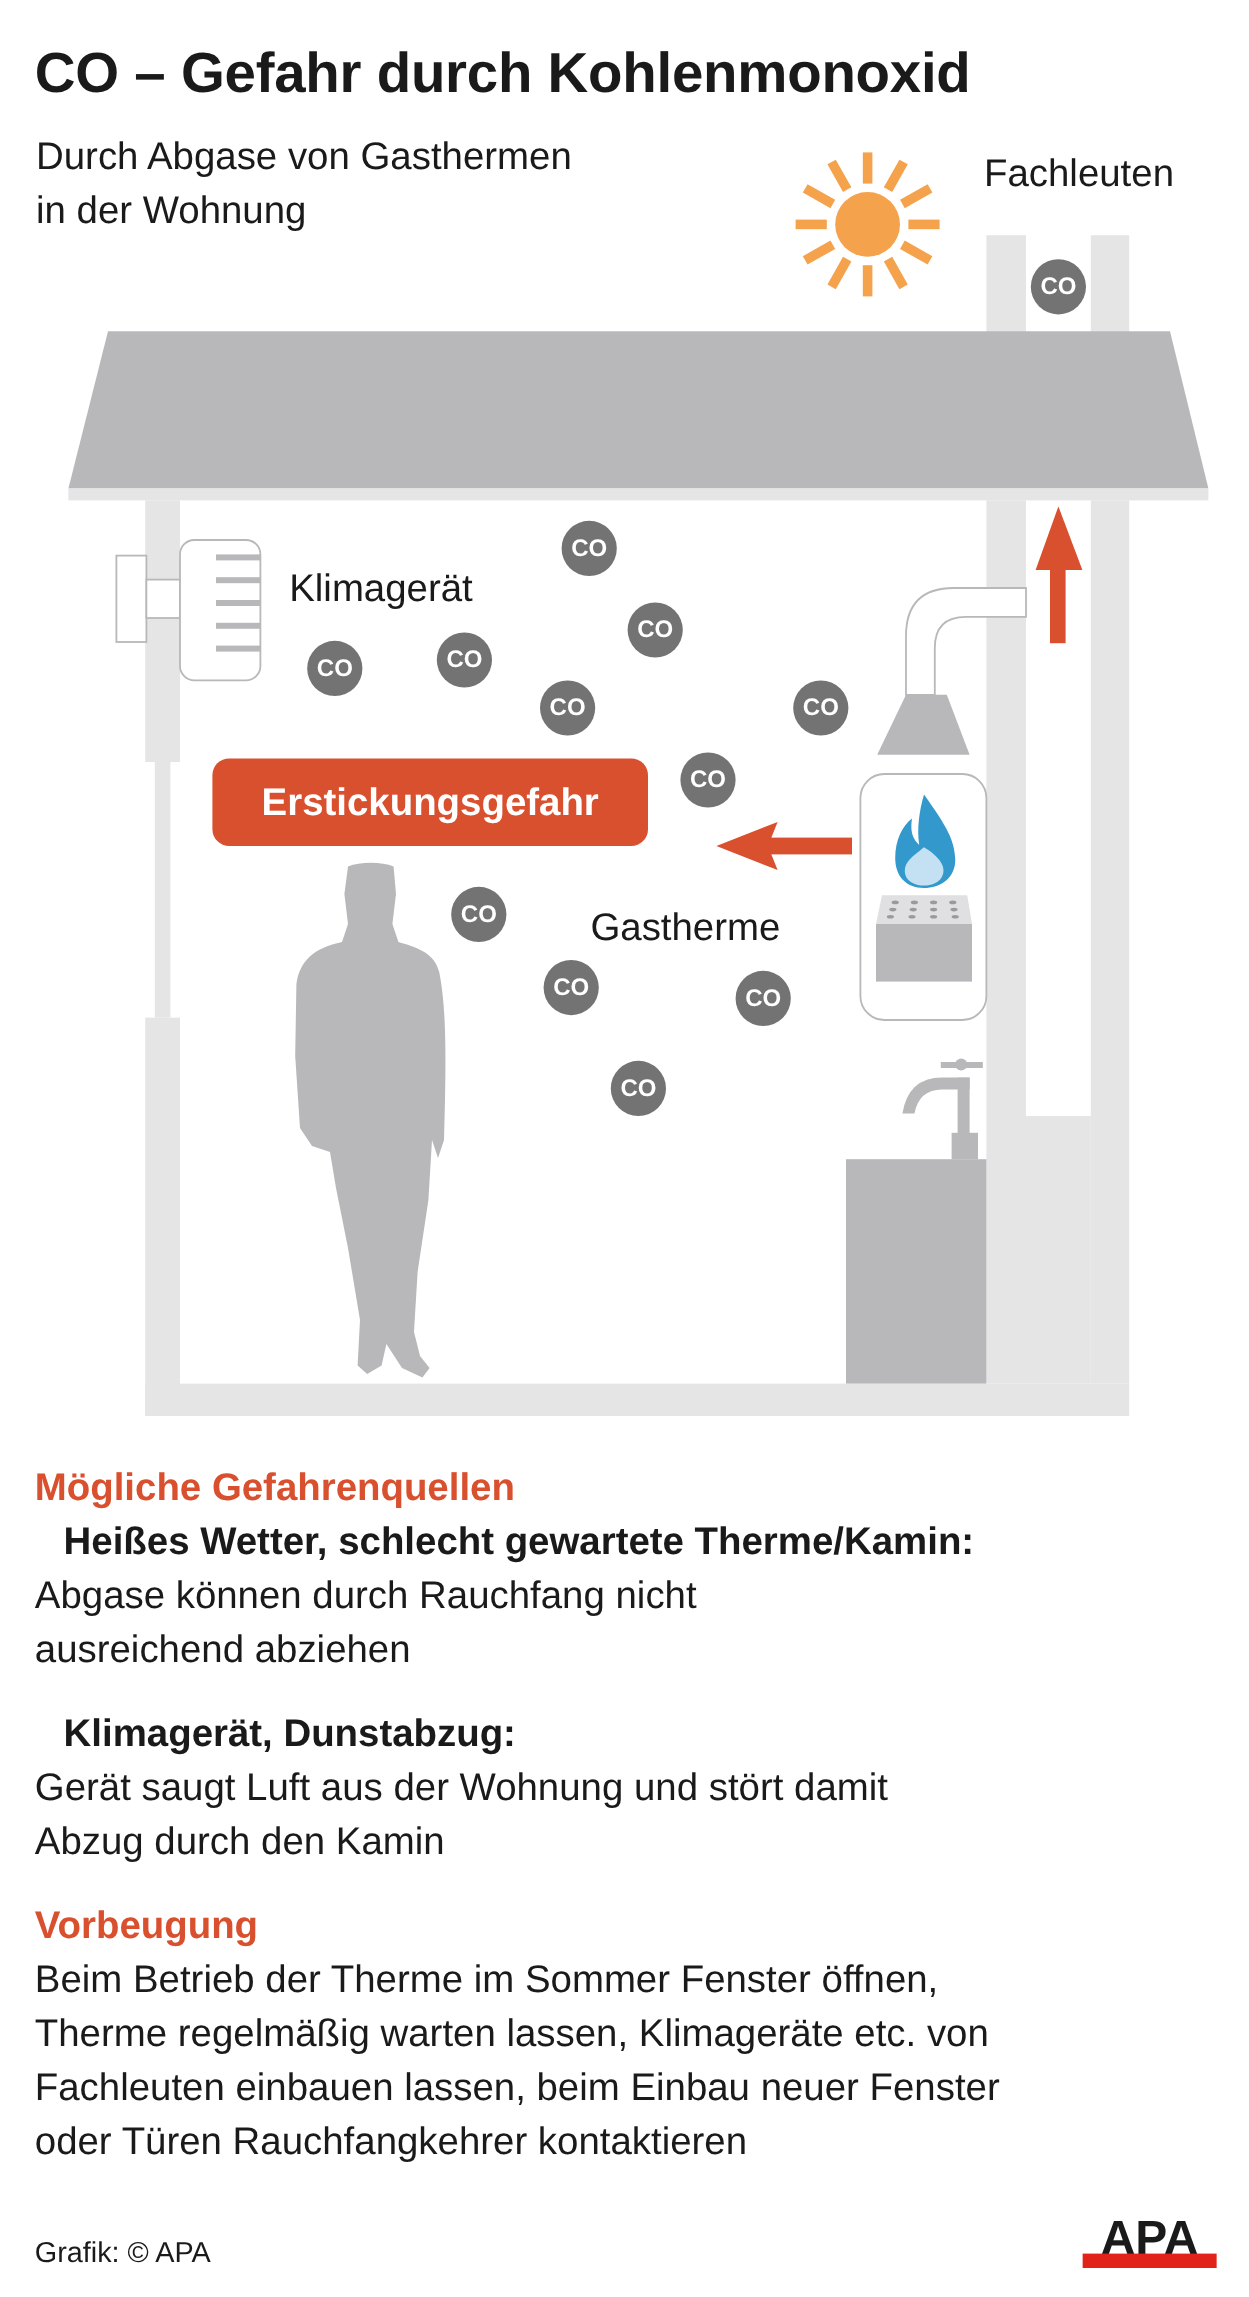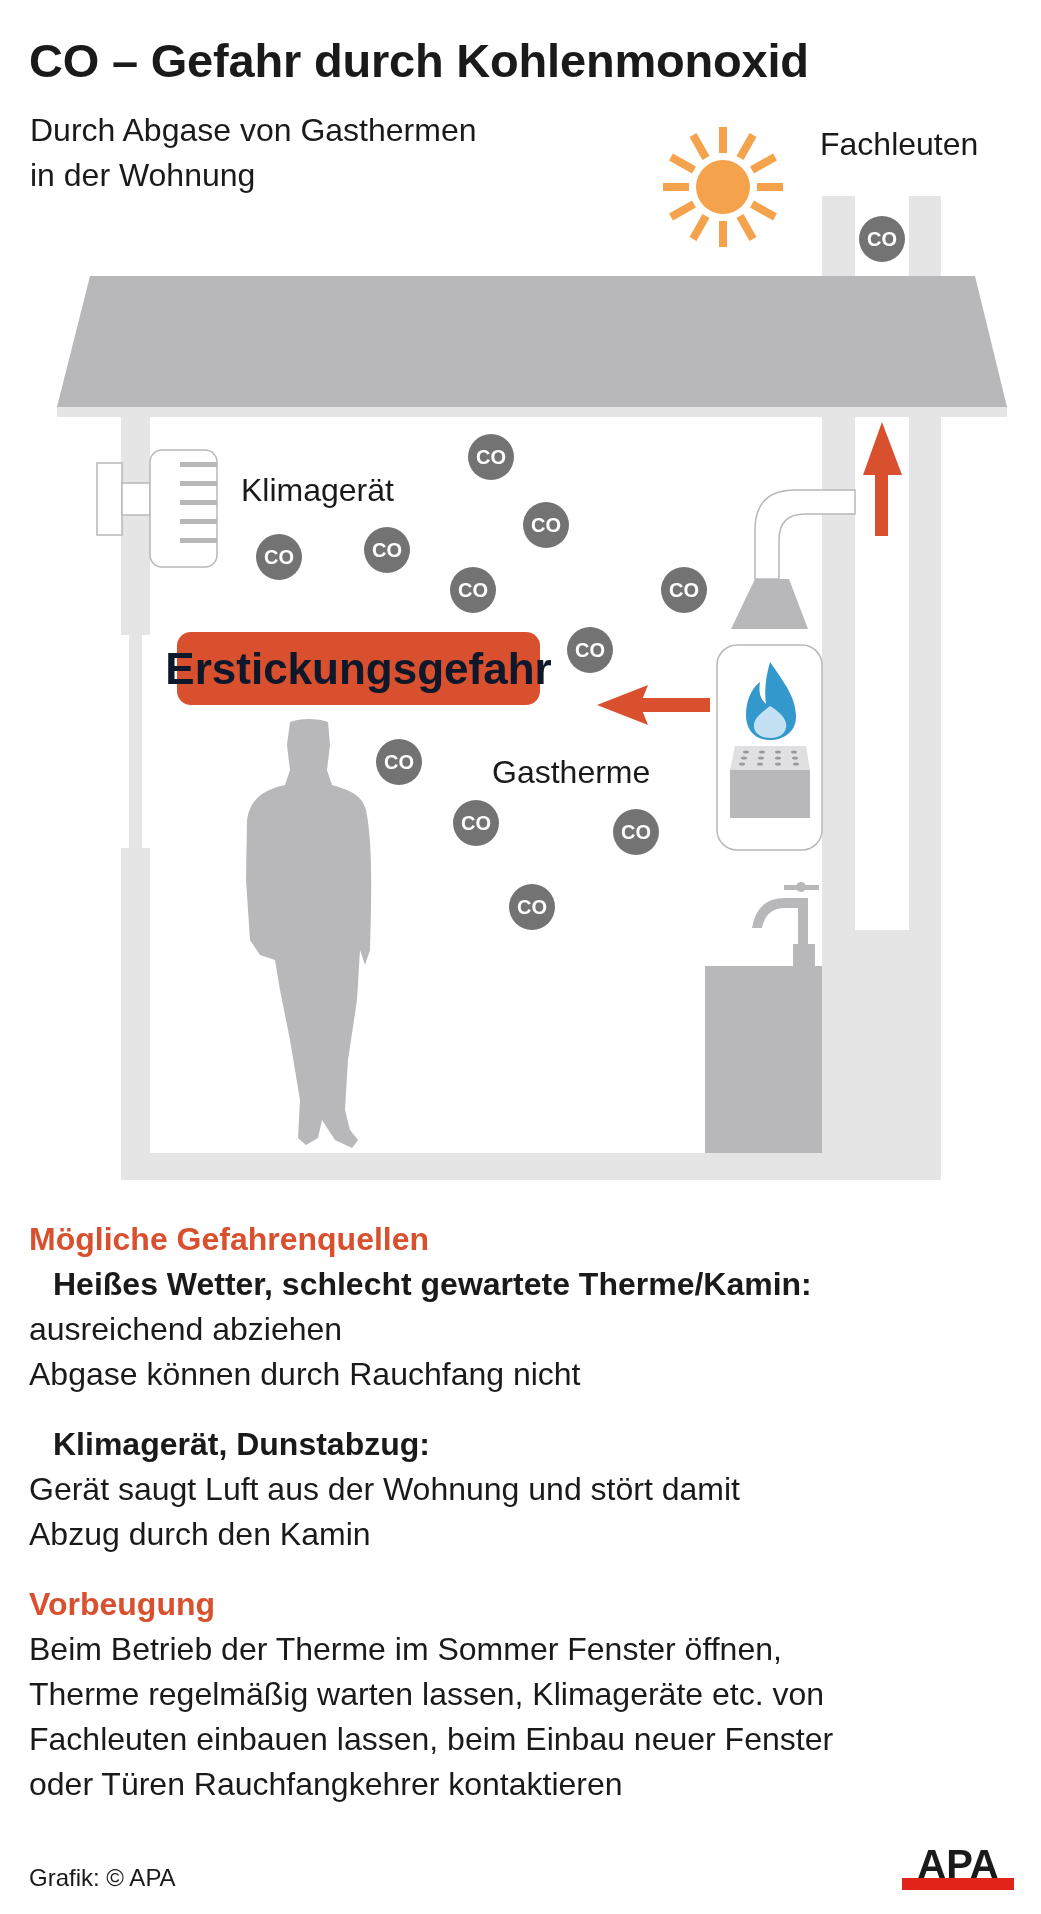--- a/index.html
+++ b/index.html
@@ -4,21 +4,21 @@
 <style>
   html, body { margin: 0; padding: 0; background: #ffffff; }
   body { width: 1041px; height: 1914px; position: relative; overflow: hidden;
          font-family: "Liberation Sans", sans-serif; color: #1a1a1a; }
   .abs { position: absolute; }
   .title { left: 29px; top: 33px; font-size: 47px; font-weight: bold; letter-spacing: -0.2px; white-space: nowrap; }
   .subtitle { left: 30px; top: 108px; font-size: 32px; line-height: 45px; }
   .lbl { font-size: 32px; white-space: nowrap; }
   svg.scene { position: absolute; left: 0; top: 0; }
   .badge { left: 177px; top: 632px; width: 363px; height: 73px; background: #d9502f; border-radius: 14px;
-           color: #0f172a; font-weight: bold; font-size: 44px; display: flex; align-items: center; justify-content: center; }
+           color: #ffffff; font-weight: bold; font-size: 32px; display: flex; align-items: center; justify-content: center; }
   .co { position: absolute; width: 46px; height: 46px; border-radius: 50%; background: #737373; color: #fff;
         font-weight: bold; font-size: 20px; display: flex; align-items: center; justify-content: center; }
   .text-block { left: 29px; font-size: 32px; line-height: 45px; }
   .h-red { color: #d9502f; font-weight: bold; }
   .h-bold { font-weight: bold; margin-left: 24px; }
   .credit { left: 29px; top: 1864px; font-size: 24px; }
   .apa { left: 902px; top: 1840px; width: 112px; height: 52px; }
 </style>
 </head>
 <body>
@@ -145,22 +145,22 @@
 <div class="co" style="left:661px; top:567px;">CO</div>
 <div class="co" style="left:567px; top:627px;">CO</div>
 <div class="co" style="left:376px; top:739px;">CO</div>
 <div class="co" style="left:453px; top:800px;">CO</div>
 <div class="co" style="left:613px; top:809px;">CO</div>
 <div class="co" style="left:509px; top:884px;">CO</div>
 
 <div class="abs text-block" style="top:1217px;">
   <div class="h-red">Mögliche Gefahrenquellen</div>
   <div class="h-bold">Heißes Wetter, schlecht gewartete Therme/Kamin:</div>
+  <div>Abgase können durch Rauchfang nicht</div>
   <div>ausreichend abziehen</div>
-  <div>Abgase können durch Rauchfang nicht</div>
 </div>
 
 <div class="abs text-block" style="top:1422px;">
   <div class="h-bold">Klimagerät, Dunstabzug:</div>
   <div>Gerät saugt Luft aus der Wohnung und stört damit</div>
   <div>Abzug durch den Kamin</div>
 </div>
 
 <div class="abs text-block" style="top:1582px;">
   <div class="h-red">Vorbeugung</div>

